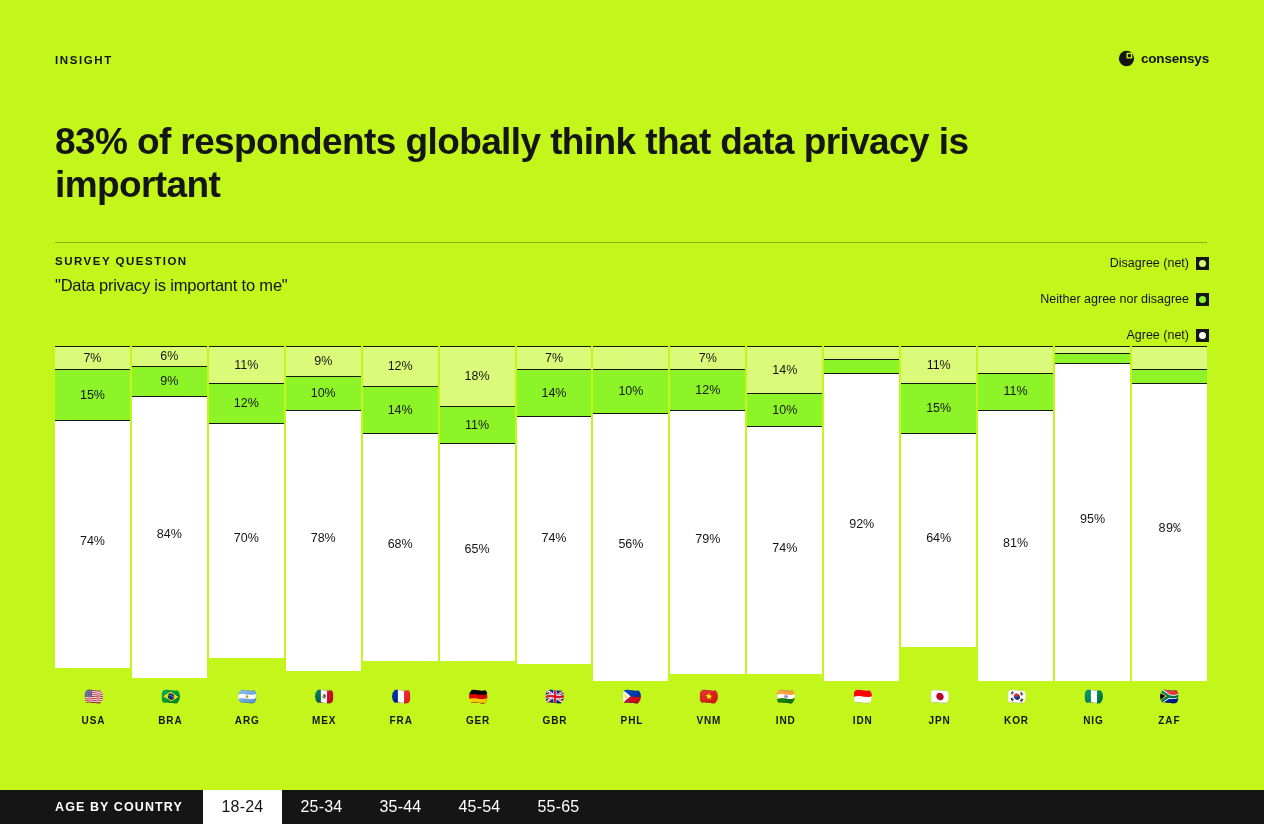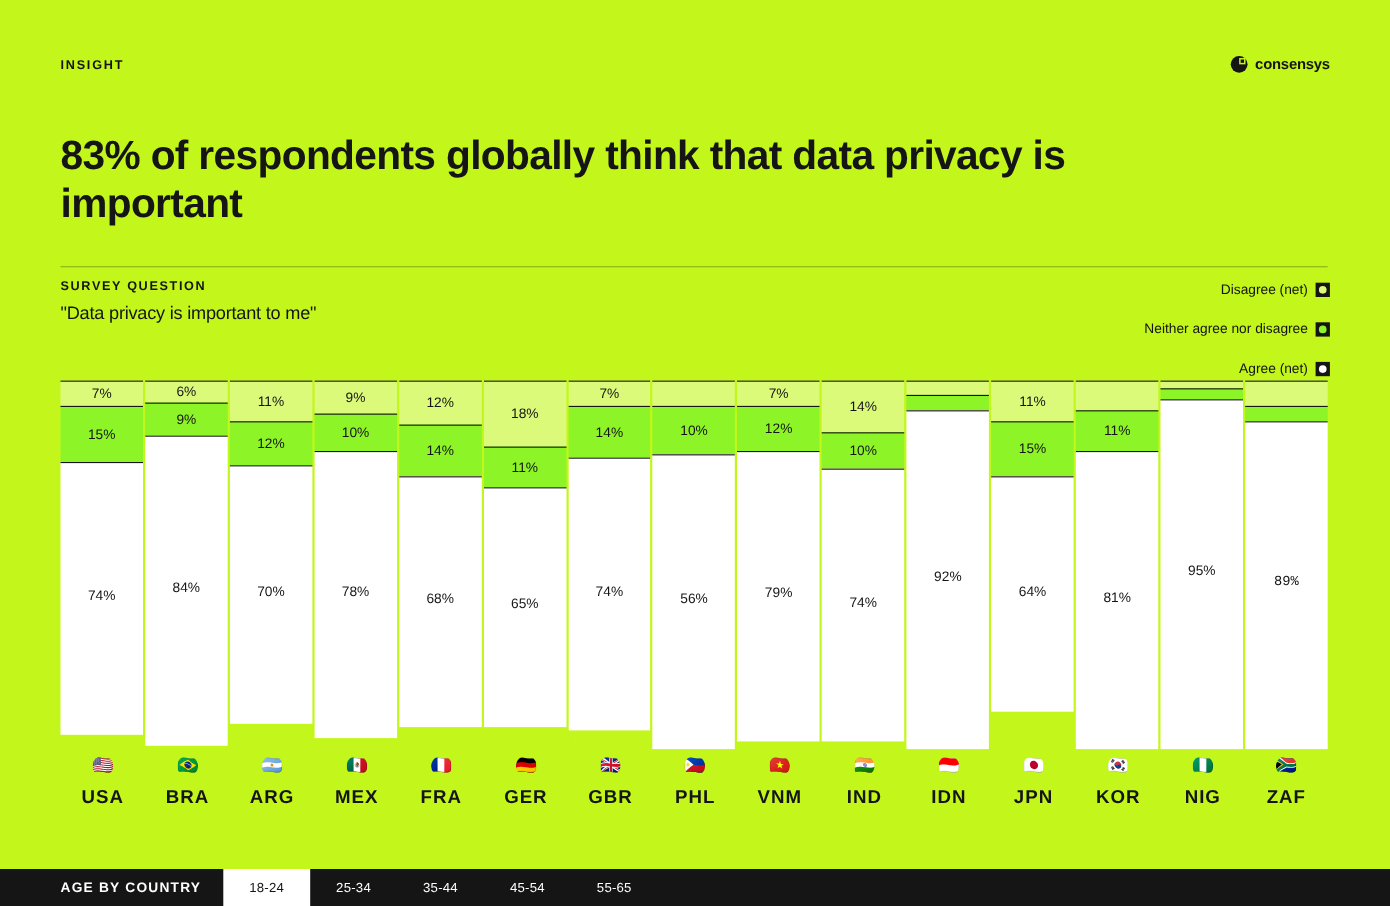--- a/index.html
+++ b/index.html
@@ -93,37 +93,37 @@
   .axis-item{
     display:flex;flex-direction:column;align-items:center;justify-content:flex-start;
     padding-top:4px;
   }
   .flag{
     width:19px;height:19px;border-radius:50%;
     font-size:16px;line-height:19px;text-align:center;
     overflow:hidden;display:block;
   }
   .axis-code{
-    margin-top:9px;font-size:17px;font-weight:bold;letter-spacing:0.9px;
+    margin-top:9px;font-size:10px;font-weight:bold;letter-spacing:0.9px;
   }
 
   
   .footer{
     position:absolute;left:0;bottom:0;width:1264px;height:34px;
     background:#151515;display:flex;align-items:stretch;
   }
   .footer-title{
     display:flex;align-items:center;
     padding-left:55px;padding-right:20px;
     font-size:12.5px;font-weight:bold;letter-spacing:1.1px;color:#ffffff;
   }
   .tab{
     display:flex;align-items:center;justify-content:center;
     min-width:57px;padding:0 11px;
-    font-size:12px;color:#ffffff;letter-spacing:0.2px;
+    font-size:16px;color:#ffffff;letter-spacing:0.2px;
   }
   .tab.active{background:#ffffff;color:#151515;}
 </style>
 </head>
 <body>
 
 <div class="page">
 
   <div class="eyebrow">INSIGHT</div>
 

